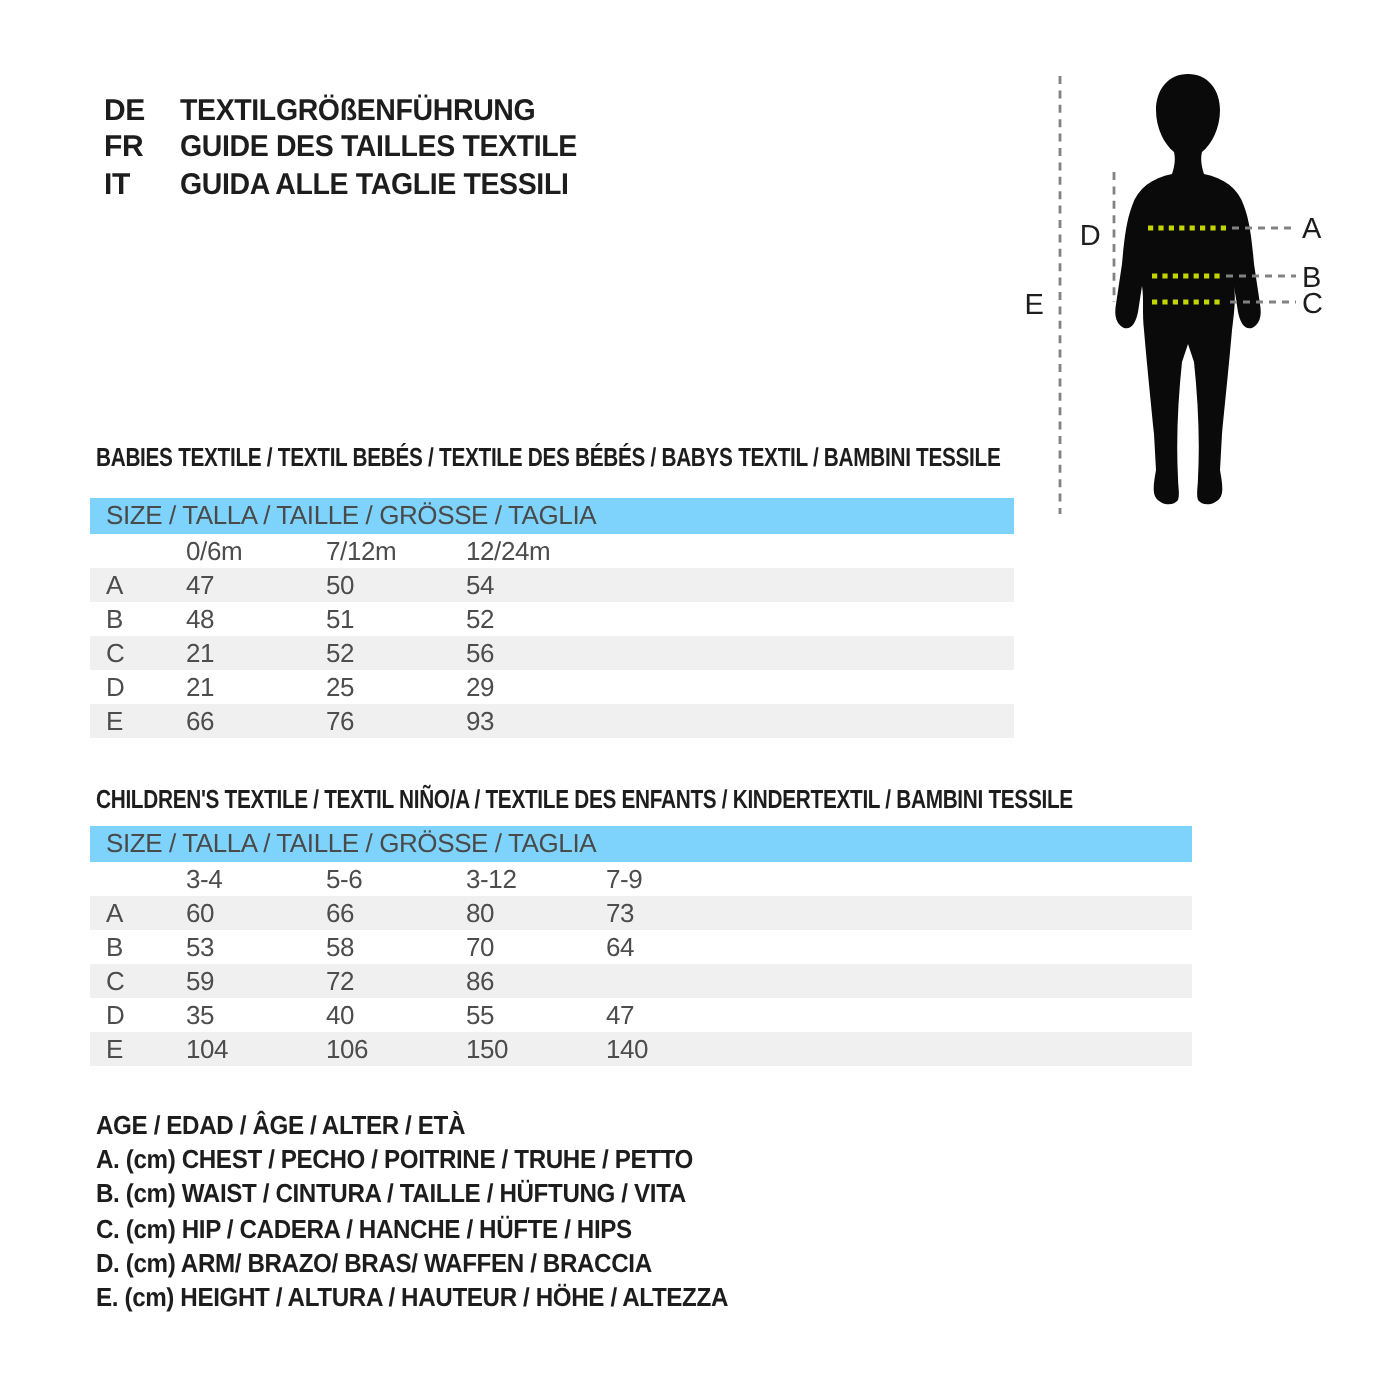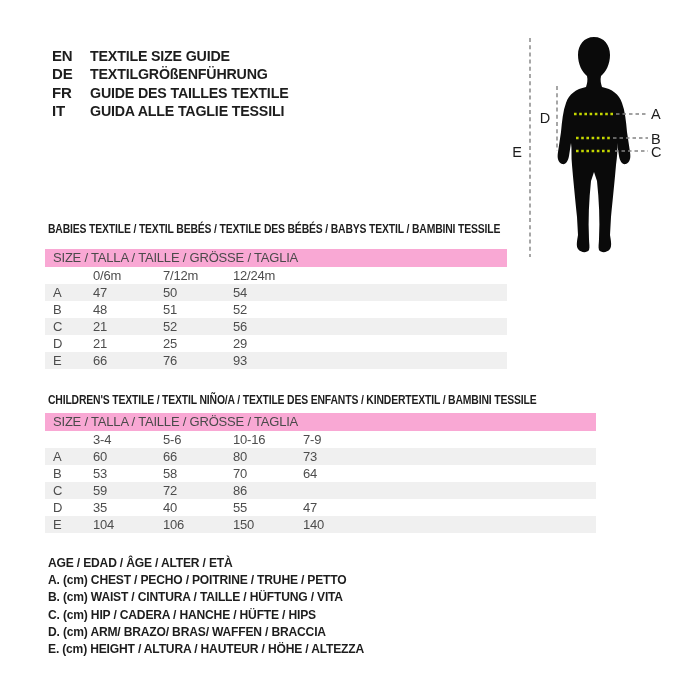--- a/index.html
+++ b/index.html
@@ -22,21 +22,21 @@
   .diagram text{font-family:"Liberation Sans","DejaVu Sans",sans-serif;font-size:14.5px;fill:#1d1d1d;}
   
   .section-heading{
     position:absolute;left:48px;
     font-size:13px;font-weight:700;white-space:nowrap;
     transform:scaleX(0.80);transform-origin:0 0;
   }
   
   .size-table{position:absolute;left:45px;font-size:13px;color:#4d4d4d;}
   .size-table .bar{
-    height:18px;line-height:18px;background:#f9a8d4;color:#4a4a4a;
+    height:18px;line-height:18px;background:#7dd3fc;color:#4a4a4a;
     padding-left:8px;white-space:nowrap;overflow:hidden;
   }
   .trow{display:grid;grid-template-columns:48px 70px 70px 70px auto;height:17px;line-height:17px;}
   .trow .rlabel{padding-left:8px;}
   .trow.stripe{background:#f0f0f0;}
   .babies-table{top:249px;width:462px;}
   .children-table{top:413px;width:551px;}
   
   .legend{position:absolute;left:48px;top:554px;}
   .legend-line{
@@ -44,24 +44,20 @@
     font-size:13px;font-weight:700;white-space:nowrap;
     transform:scaleX(0.93);transform-origin:0 50%;
   }
 </style>
 </head>
 <body>
 
 <div class="canvas">
 
   <div class="lang-block">
-    <div class="lang-row">
-      <span class="lang-code">EN</span>
-      <span class="lang-label">TEXTILE SIZE GUIDE</span>
-    </div>
     <div class="lang-row">
       <span class="lang-code">DE</span>
       <span class="lang-label">TEXTILGRÖßENFÜHRUNG</span>
     </div>
     <div class="lang-row">
       <span class="lang-code">FR</span>
       <span class="lang-label">GUIDE DES TAILLES TEXTILE</span>
     </div>
     <div class="lang-row">
       <span class="lang-code">IT</span>
@@ -152,21 +148,21 @@
   </div>
 
   <div class="section-heading" style="top:392px;">CHILDREN'S TEXTILE / TEXTIL NIÑO/A / TEXTILE DES ENFANTS / KINDERTEXTIL / BAMBINI TESSILE</div>
 
   <div class="size-table children-table">
     <div class="bar">SIZE / TALLA / TAILLE / GRÖSSE / TAGLIA</div>
     <div class="trow">
       <span class="rlabel"></span>
       <span>3-4</span>
       <span>5-6</span>
-      <span>10-16</span>
+      <span>3-12</span>
       <span>7-9</span>
     </div>
     <div class="trow stripe">
       <span class="rlabel">A</span>
       <span>60</span>
       <span>66</span>
       <span>80</span>
       <span>73</span>
     </div>
     <div class="trow">

